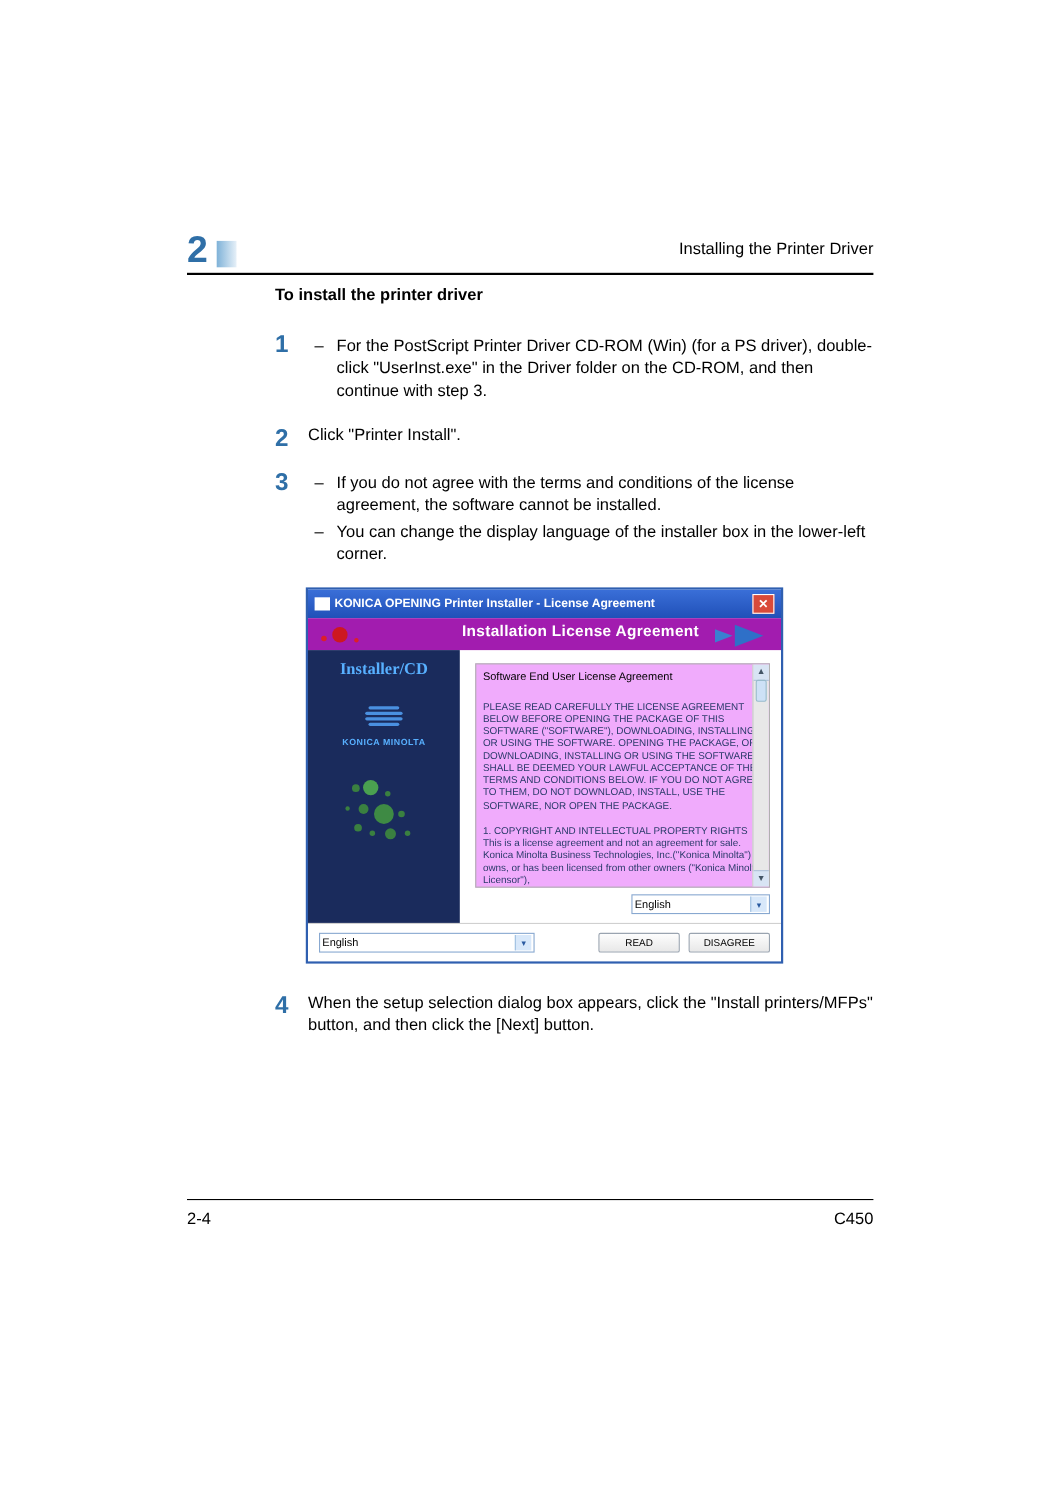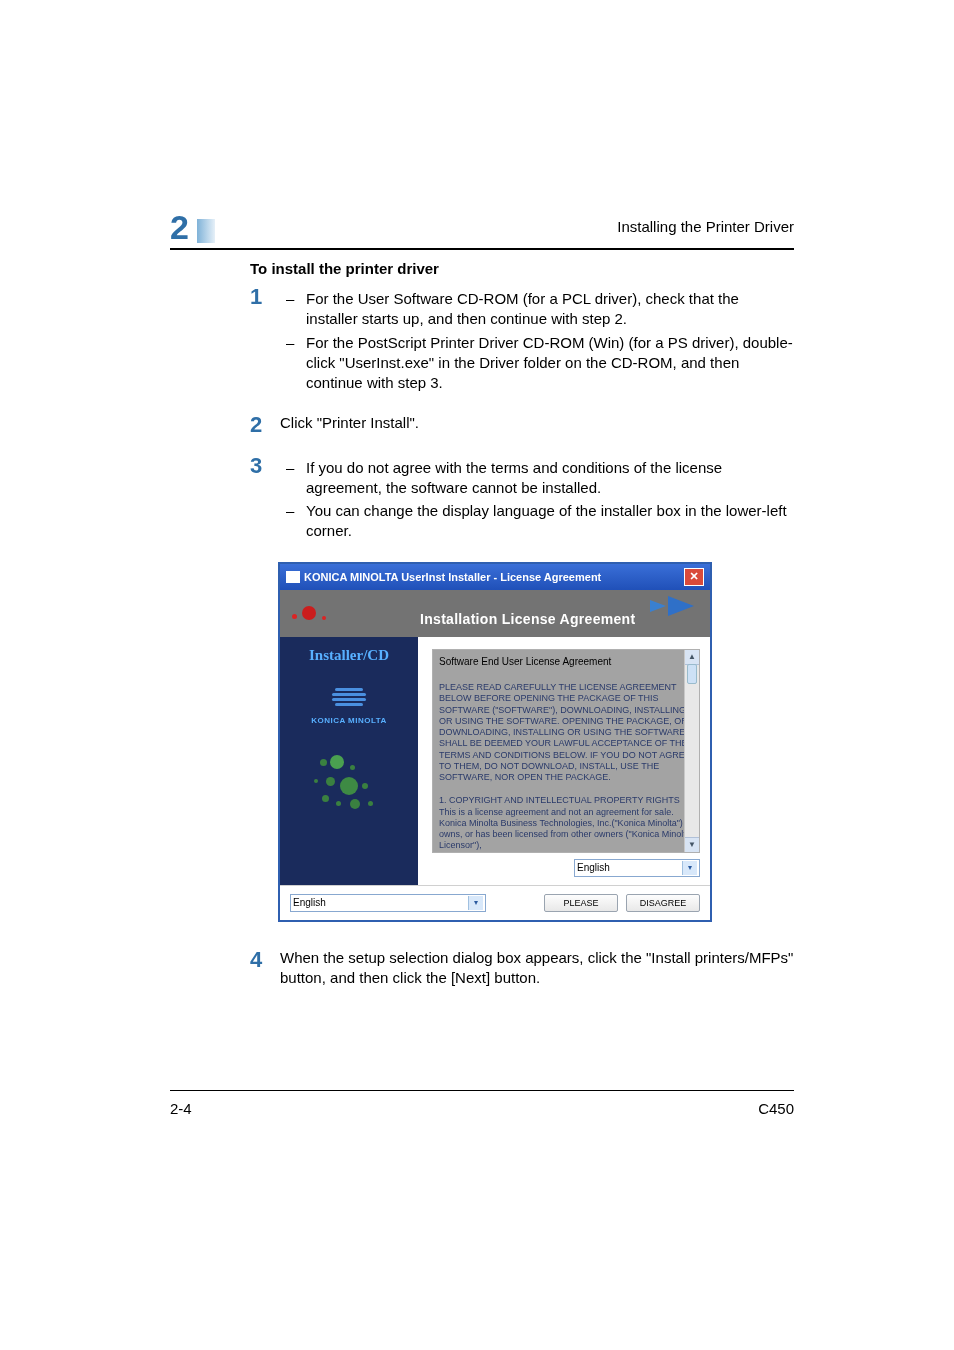--- a/index.html
+++ b/index.html
@@ -58,21 +58,21 @@
   
   .body {
     position: absolute;
     top: 260px;
     left: 250px;
     right: 160px;
   }
   .sub-heading {
     font-weight: bold;
     font-size: 15px;
-    margin-bottom: 8px;
+    margin-bottom: 24px;
   }
   .step {
     display: flex;
     margin-bottom: 12px;
   }
   .step-num {
     font-size: 22px;
     font-weight: bold;
     color: #2f6fa7;
     width: 30px;
@@ -138,23 +138,23 @@
     background: #d94a3a;
     border: 1px solid #fff;
     display: flex;
     align-items: center;
     justify-content: center;
     font-size: 11px;
     color: #fff;
     font-family: Arial;
   }
   .dlg-banner {
-    background: #737373;
+    background: #a21caf;
     color: #fff;
-    padding: 21px 12px 10px 140px;
+    padding: 3px 12px 10px 140px;
     position: relative;
     font-size: 14px;
     font-weight: bold;
     letter-spacing: 0.3px;
   }
   .dlg-banner .circle {
     position: absolute;
     left: 12px;
     top: 50%;
     transform: translateY(-50%);
@@ -243,21 +243,21 @@
     border-radius: 50%;
     background: #3a8040;
   }
   .dlg-content {
     flex: 1;
     padding: 12px 10px 8px 14px;
     box-sizing: border-box;
   }
   .eula-box {
     border: 1px solid #b0b0b0;
-    background: #a3a3a3;
+    background: #f0abfc;
     font-size: 9px;
     line-height: 1.25;
     color: #2a3a6a;
     padding: 6px 6px;
     height: 190px;
     overflow: hidden;
     position: relative;
   }
   .eula-title {
     color: #000;
@@ -361,21 +361,20 @@
     <div class="header-rule"></div>
   </div>
 
   <div class="body">
     <div class="sub-heading">To install the printer driver</div>
 
     <div class="step">
       <div class="step-num">1</div>
       <div class="step-text">
         <ul class="sub-list">
-          <li>For the User Software CD-ROM (for a PCL driver), check that the installer starts up, and then continue with step 2.</li>
           <li>For the PostScript Printer Driver CD-ROM (Win) (for a PS driver), double-click "UserInst.exe" in the Driver folder on the CD-ROM, and then continue with step 3.</li>
         </ul>
       </div>
     </div>
 
     <div class="step">
       <div class="step-num">2</div>
       <div class="step-text">
         <p class="step-para">Click "Printer Install".</p>
       </div>
@@ -388,21 +387,21 @@
           <li>If you do not agree with the terms and conditions of the license agreement, the software cannot be installed.</li>
           <li>You can change the display language of the installer box in the lower-left corner.</li>
         </ul>
       </div>
     </div>
 
     <div class="dialog">
       <div class="dlg-title">
         <span class="dlg-title-left">
           <span class="dlg-icon-km"></span>
-          <span>KONICA MINOLTA UserInst Installer - License Agreement</span>
+          <span>KONICA OPENING Printer Installer - License Agreement</span>
         </span>
         <span class="dlg-close">✕</span>
       </div>
       <div class="dlg-banner">
         <span class="circle">
           <span class="dot dot1"></span>
             <span class="dot dot2"></span>
             <span class="dot dot3"></span>
         </span>
         <span>Installation License Agreement</span>
@@ -454,21 +453,21 @@
             </div>
           </div>
         </div>
       </div>
       <div class="dlg-bottom">
         <div class="bottom-select">
           <span>English</span>
           <span class="chev" style="width:14px;height:14px;background:#d8e8fa;display:flex;align-items:center;justify-content:center;font-size:8px;color:#2a5aa0;border-left:1px solid #a0c0e0;">▾</span>
         </div>
         <div class="spacer"></div>
-        <div class="dlg-btn">PLEASE</div>
+        <div class="dlg-btn">READ</div>
         <div class="dlg-btn">DISAGREE</div>
       </div>
     </div>
 
     <div class="step" style="margin-top:26px;">
       <div class="step-num">4</div>
       <div class="step-text">
         <p class="step-para">When the setup selection dialog box appears, click the "Install printers/MFPs" button, and then click the [Next] button.</p>
       </div>
     </div>

